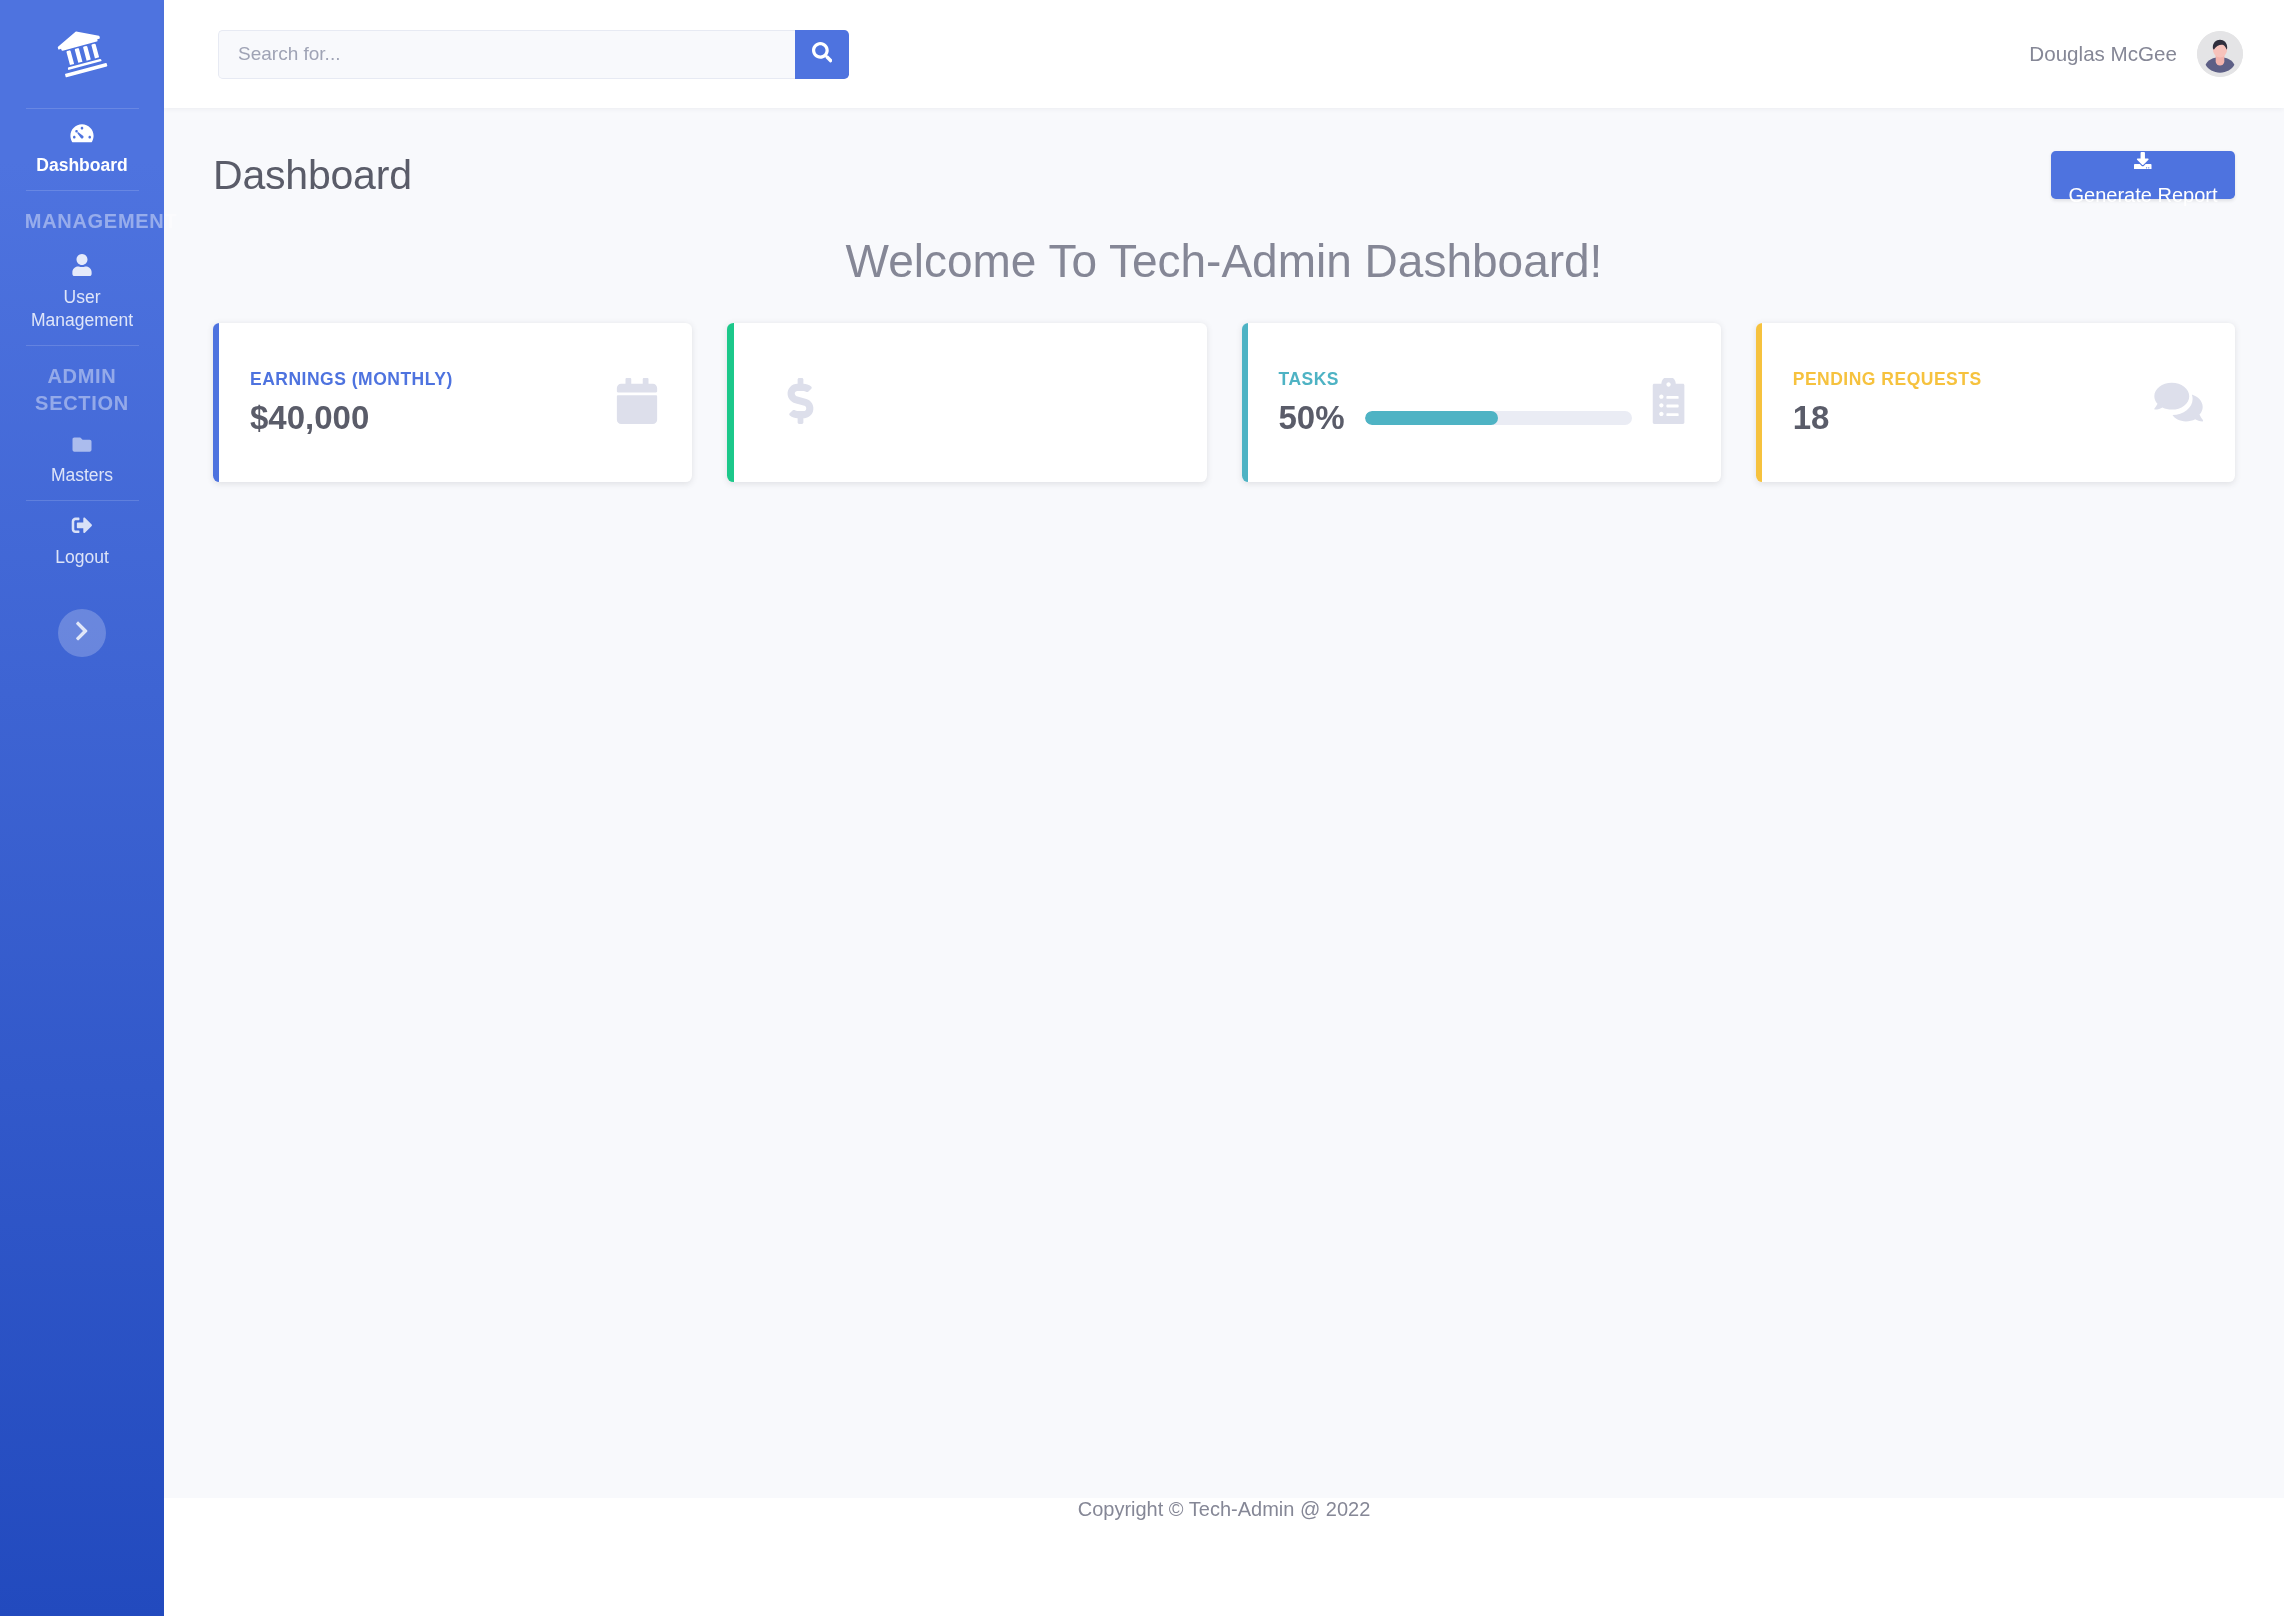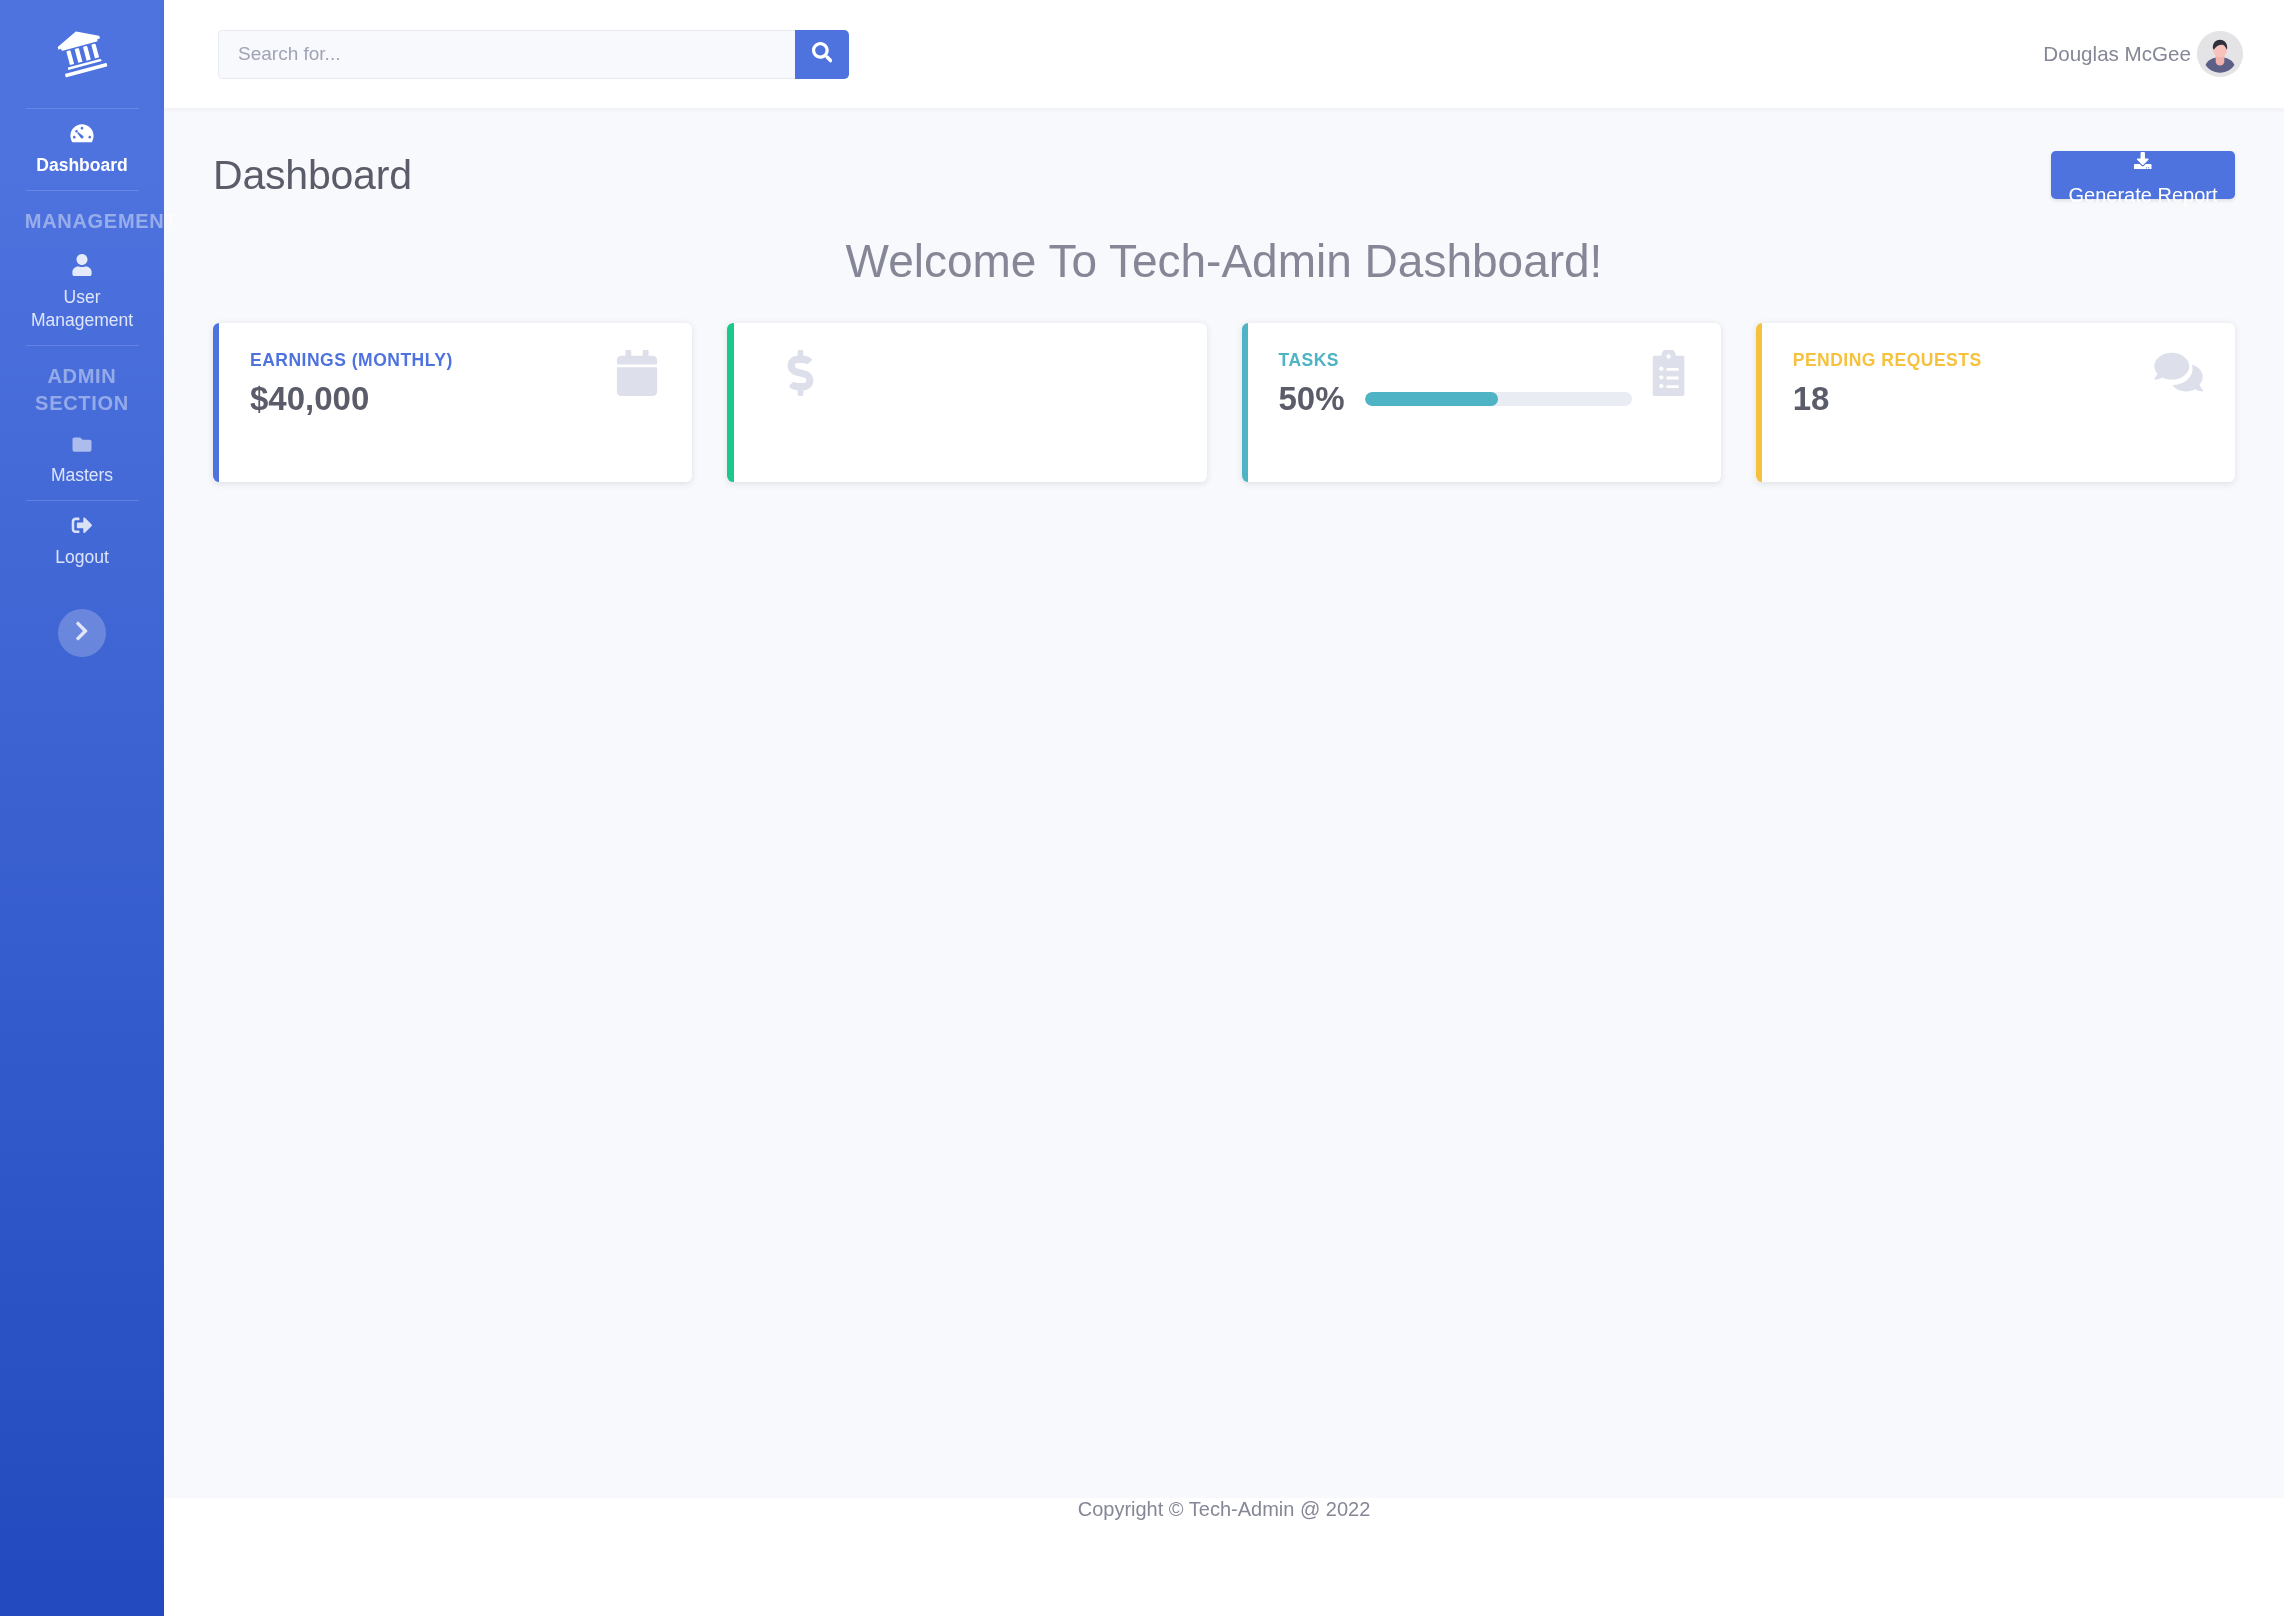--- a/index.html
+++ b/index.html
@@ -116,21 +116,21 @@
   }
   .search-input::placeholder { color: #9fa3b5; }
   .search-btn {
     width: 54px; height: 49px;
     background: #4e73df;
     border: none;
     border-radius: 0 4.8px 4.8px 0;
     display: flex; align-items: center; justify-content: center;
     cursor: pointer;
   }
-  .user-box { display: flex; align-items: center; gap: 6px; cursor: pointer; }
+  .user-box { display: flex; align-items: center; gap: 20px; cursor: pointer; }
   .user-name { font-size: 20.6px; color: #858796; }
   .avatar {
     width: 46px; height: 46px; border-radius: 50%;
     background: #e3e3e3;
     overflow: hidden;
     display: block;
   }
 
   
   .content {
@@ -167,20 +167,21 @@
   }
 
   .cards-row { display: flex; gap: 35px; align-items: stretch; }
   .stat-card {
     flex: 1 1 0;
     background: #ffffff;
     border-radius: 6.4px;
     box-shadow: 0 1.6px 6.4px rgba(58,59,69,0.13);
     min-height: 159px;
     display: flex;
+    align-items: center;
     position: relative;
     overflow: hidden;
     padding: 27px 32px 27px 37px;
   }
   .stat-card::before {
     content: "";
     position: absolute; left: 0; top: 0; bottom: 0;
     width: 6.4px;
     background: var(--accent);
   }

